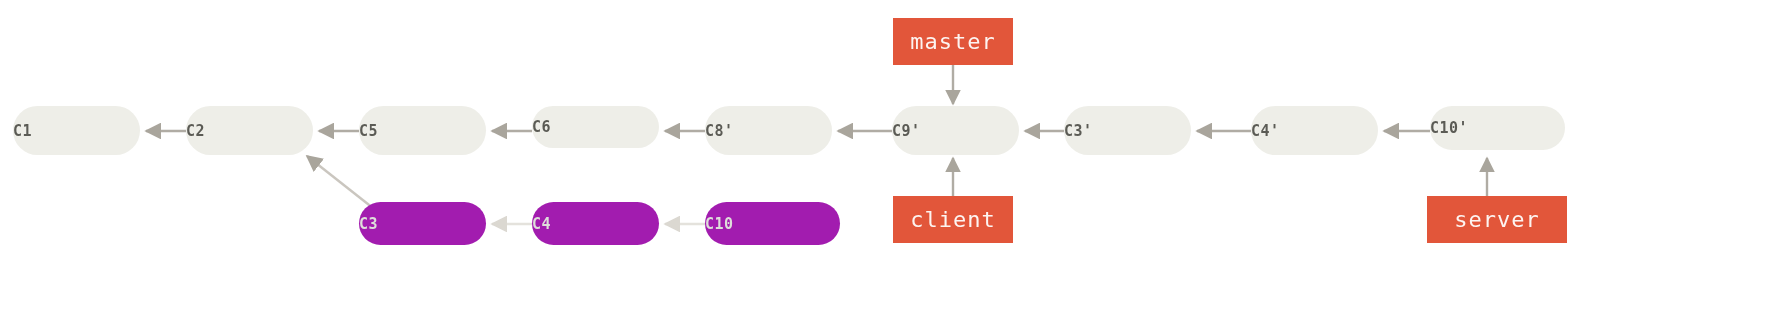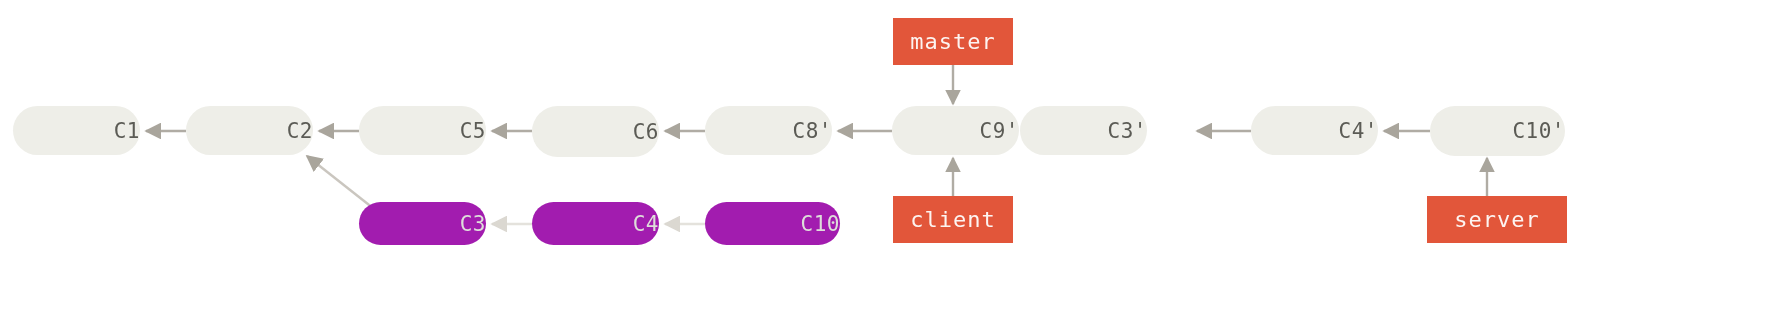--- a/index.html
+++ b/index.html
@@ -25,25 +25,26 @@
     height: 322px;
     pointer-events: none;
   }
   .commit-node {
     position: absolute;
     box-sizing: border-box;
     background: #eeeee8;
     border-radius: 999px;
     display: flex;
     align-items: center;
-    justify-content: flex-end;
+    justify-content: flex-start;
     color: #5b5b55;
-    font-size: 21px;
+    font-size: 15px;
     letter-spacing: 0.5px;
     font-family: "DejaVu Sans Mono", "Liberation Mono", monospace;
+    font-weight: bold;
   }
   .commit-node.faded {
     background: #a21caf;
     color: #dededa;
   }
   .ref-label {
     position: absolute;
     box-sizing: border-box;
     background: #e2563a;
     display: flex;
@@ -102,36 +103,36 @@
 
   <div class="commit-node" style="left:13px; top:106px; width:127px; height:49px;">
     <span>C1</span>
   </div>
   <div class="commit-node" style="left:186px; top:106px; width:127px; height:49px;">
     <span>C2</span>
   </div>
   <div class="commit-node" style="left:359px; top:106px; width:127px; height:49px;">
     <span>C5</span>
   </div>
-  <div class="commit-node" style="left:532px; top:106px; width:127px; height:51px;">
+  <div class="commit-node" style="left:532px; top:106px; width:127px; height:42px;">
     <span>C6</span>
   </div>
   <div class="commit-node" style="left:705px; top:106px; width:127px; height:49px;">
     <span>C8'</span>
   </div>
   <div class="commit-node" style="left:892px; top:106px; width:127px; height:49px;">
     <span>C9'</span>
   </div>
-  <div class="commit-node" style="left:1020px; top:106px; width:127px; height:49px;">
+  <div class="commit-node" style="left:1064px; top:106px; width:127px; height:49px;">
     <span>C3'</span>
   </div>
   <div class="commit-node" style="left:1251px; top:106px; width:127px; height:49px;">
     <span>C4'</span>
   </div>
-  <div class="commit-node" style="left:1430px; top:106px; width:135px; height:50px;">
+  <div class="commit-node" style="left:1430px; top:106px; width:135px; height:44px;">
     <span>C10'</span>
   </div>
 
   <div class="commit-node faded" style="left:359px; top:202px; width:127px; height:43px;">
     <span>C3</span>
   </div>
   <div class="commit-node faded" style="left:532px; top:202px; width:127px; height:43px;">
     <span>C4</span>
   </div>
   <div class="commit-node faded" style="left:705px; top:202px; width:135px; height:43px;">

